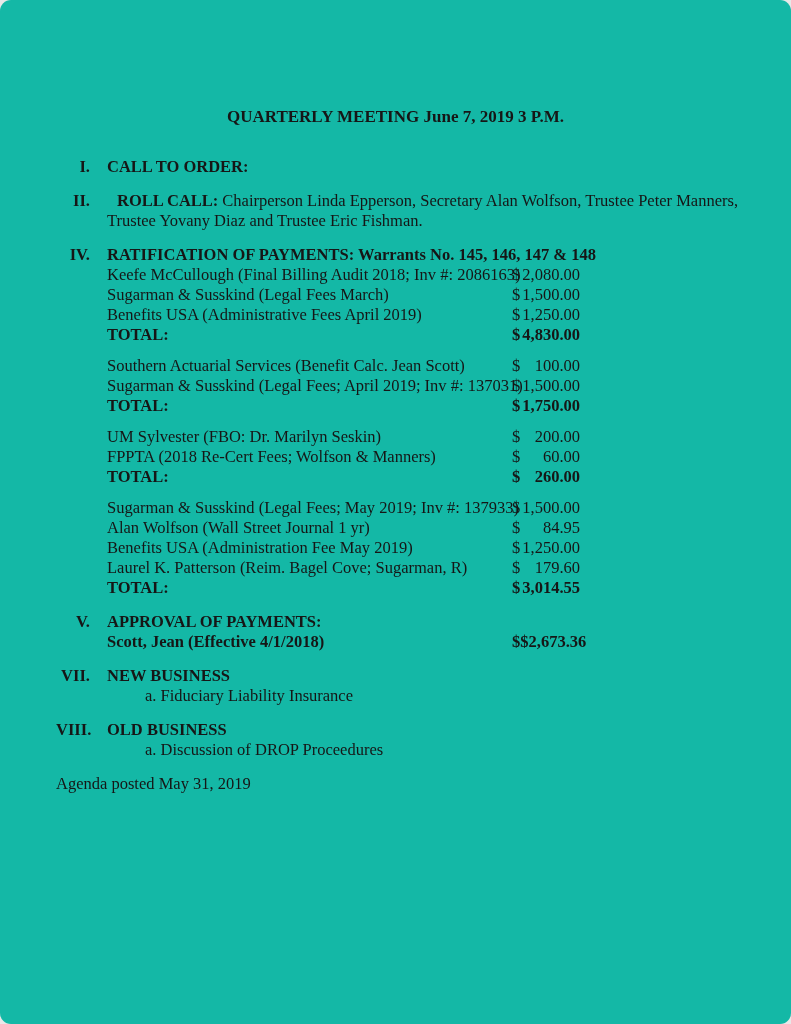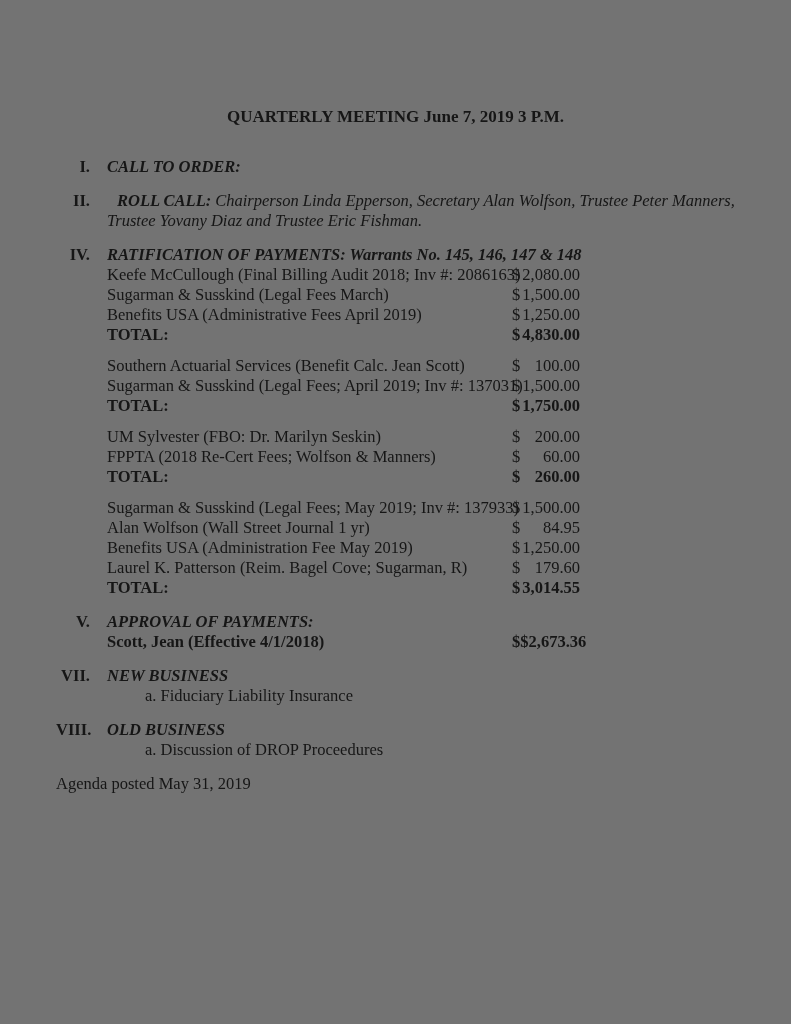--- a/index.html
+++ b/index.html
@@ -2,27 +2,28 @@
 <html><head>
 <meta charset="utf-8">
 <style>
   * { margin: 0; padding: 0; box-sizing: border-box; }
   html, body { background: #e8e8e8; }
   .page {
     position: relative;
     width: 791px;
     height: 1024px;
     margin: 0 auto;
-    background: #737373;
+    background: #14b8a6;
     color: #161616;
     font-family: "Liberation Serif", "DejaVu Serif", serif;
     font-size: 16.5px;
     line-height: 20px;
     padding-left: 56px;
     overflow: hidden;
+    border-radius: 11px;
   }
   .doc-header {
     padding-top: 106px;
     margin-left: -56px;     
     text-align: center;
     font-size: 17px;
     line-height: 21px;
     white-space: nowrap;
   }
   .doc-header .b-line { font-weight: bold; }
@@ -30,21 +31,21 @@
   .sec { display: flex; margin-bottom: 14px; }
   .num {
     width: 34px;
     flex: 0 0 34px;
     text-align: right;
     font-weight: bold;
     white-space: nowrap;
   }
   .content { margin-left: 17px; width: 473px; }
   .b { font-weight: bold; }
-  .line { white-space: nowrap; font-style: italic; }
+  .line { white-space: nowrap; }
   .after-title { margin-left: 4px; }
   .rc-indent { margin-left: 10px; }
   .sub-item { margin-left: 38px; white-space: nowrap; }
   .pay-group { margin-bottom: 11px; }
   .pay-group.last { margin-bottom: 0; }
   .pay-row { position: relative; height: 20px; white-space: nowrap; }
   .pay-desc { white-space: nowrap; }
   .pay-amt {
     position: absolute;
     left: 405px;

